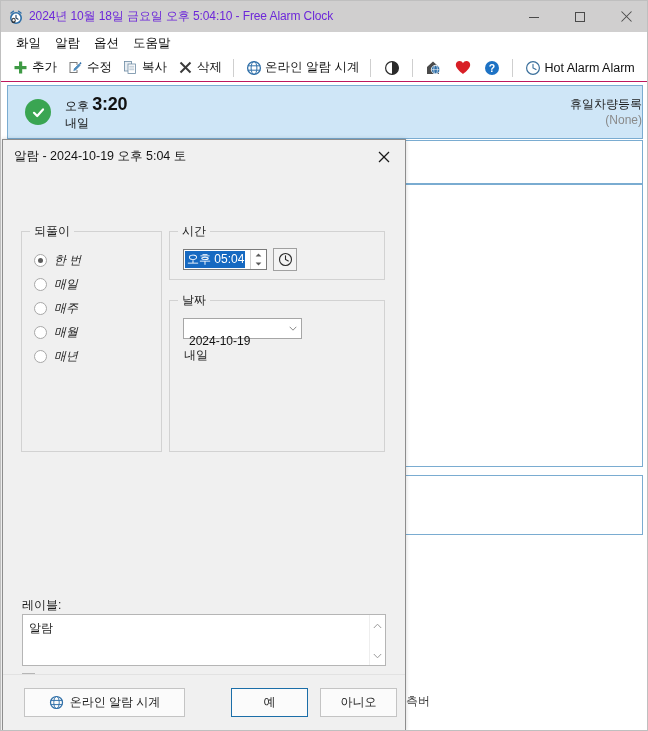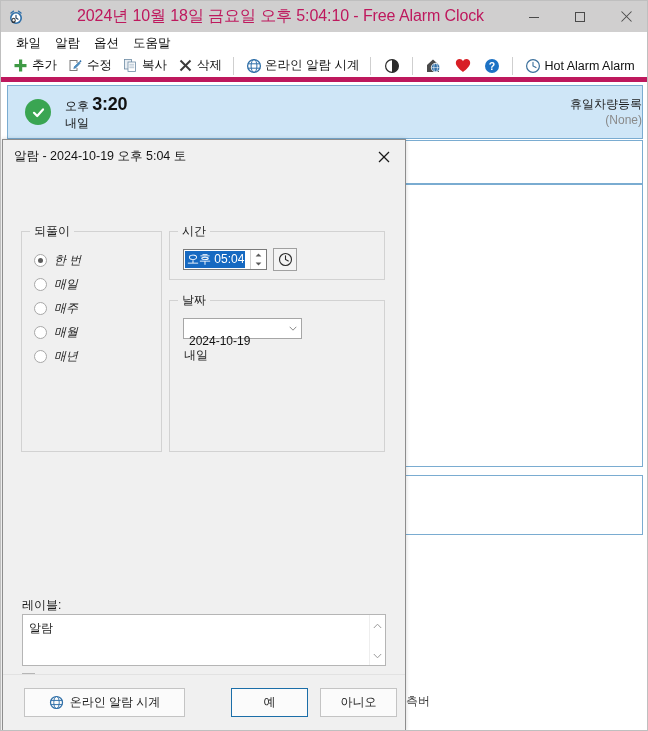--- a/index.html
+++ b/index.html
@@ -36,27 +36,26 @@
     display: flex;
     align-items: center;
   }
   .tb-icon {
     width: 16px; height: 16px;
     margin-left: 7px; margin-right: 5px;
     flex: 0 0 auto;
     position: relative;
   }
   .tb-title {
-    font-size: 16px;
-    color: #be185d;
+    font-size: 12px;
+    color: #6d28d9;
     white-space: nowrap;
     overflow: hidden;
     flex: 1 1 auto;
     letter-spacing: -0.1px;
-    margin-left: 48px;
   }
   .winbtns {
     display: flex;
     height: 31px;
     flex: 0 0 auto;
   }
   .winbtn {
     width: 46px; height: 31px;
     display: flex;
     align-items: center;
@@ -88,21 +87,21 @@
   .toolbar {
     position: absolute;
     left: 0; top: 53px;
     width: 646px;
     height: 28px;
     background: #ffffff;
     display: flex;
     align-items: center;
     padding-left: 6px;
     box-sizing: border-box;
-    border-bottom: 5px solid #be185d;
+    border-bottom: 1px solid #be185d;
   }
   .tbtn {
     display: flex;
     align-items: center;
     height: 24px;
     padding: 0 5px;
     white-space: nowrap;
     font-size: 12.5px;
     color: #111;
   }

